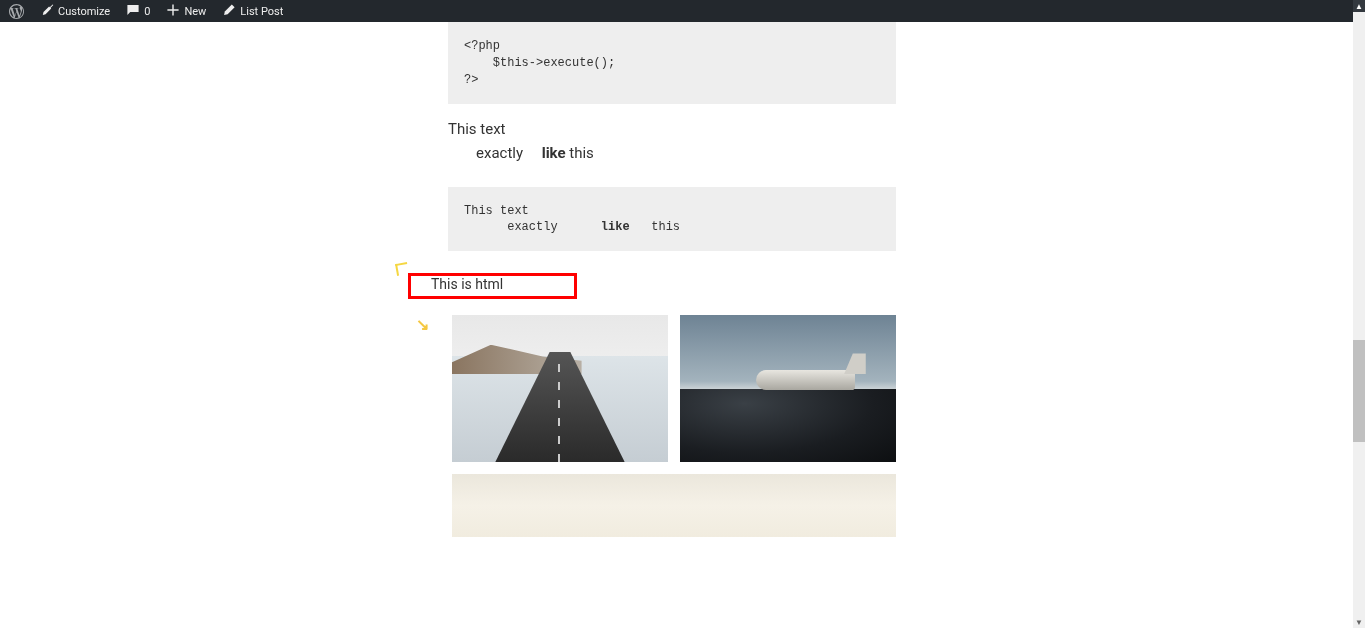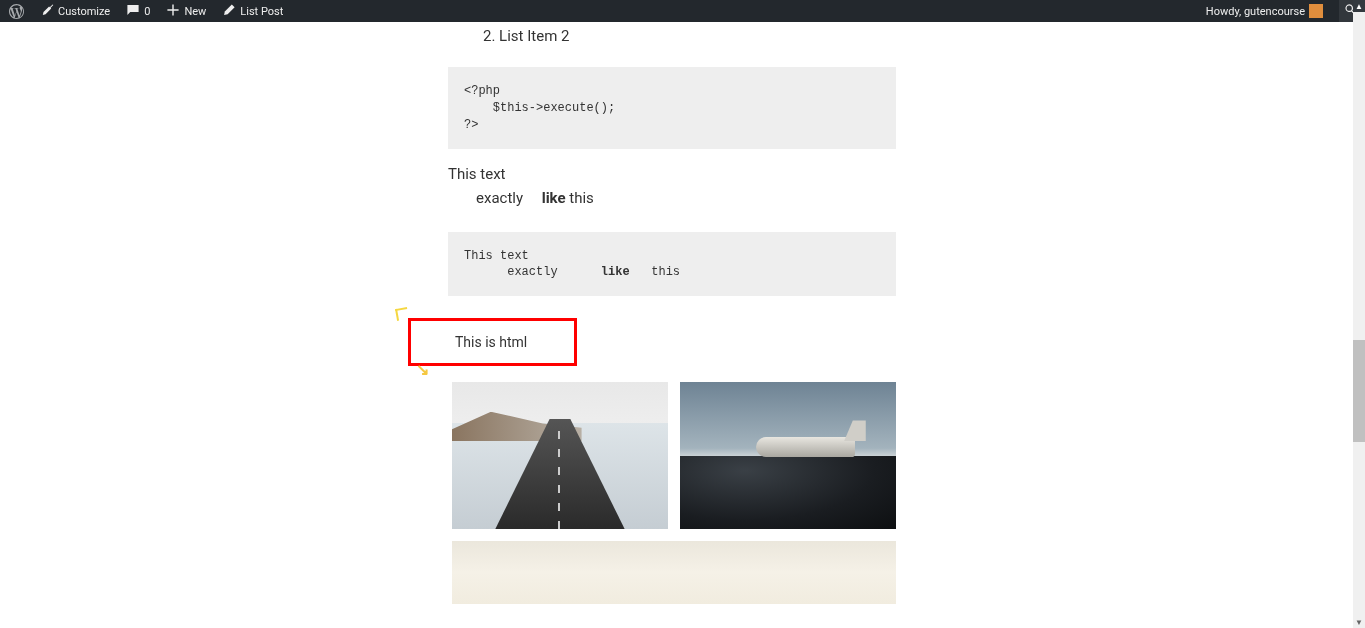--- a/index.html
+++ b/index.html
@@ -106,25 +106,25 @@
     }
     .bells-line {
       font-size: 15px;
       color: #333;
       margin-bottom: 14px;
     }
     .html-box-wrapper { position: relative; margin-bottom: 16px; width: 448px; }
     .red-box {
       border: 3px solid #ff0000;
       width: 169px;
-      height: 48px;
+      height: 26px;
       margin-left: -40px;
       display: flex;
-      align-items: center;
-      padding-left: 44px;
+      align-items: flex-start;
+      padding-left: 20px;
     }
     .html-text { font-size: 14px; color: #333; }
     .yellow-mark-tl {
       position: absolute;
       left: -52px;
       top: -10px;
       width: 12px;
       height: 12px;
       border-left: 2px solid #f5d742;
       border-top: 2px solid #f5d742;
@@ -274,40 +274,24 @@
     </div>
     <div class="admin-item">
       <span>
         <svg viewBox="0 0 20 20" width="14" height="14" fill="currentColor">
             <path d="M14 2l4 4-10 10-5 1 1-5L14 2z"></path>
           </svg>
       </span>
       <span>List Post</span>
     </div>
   </div>
-  <div class="admin-right">
-    <div class="admin-item">
-      <span>Howdy, gutencourse</span>
-      <span class="avatar"></span>
-    </div>
-    <div class="search-btn">
-      <span>
-        <svg viewBox="0 0 20 20" width="13" height="13" fill="currentColor">
-            <path d="M8 2a6 6 0 014.7 9.7l4.3 4.3-1.4 1.4-4.3-4.3A6 6 0 118 2zm0 2a4 4 0 100 8 4 4 0 000-8z"></path>
-          </svg>
-      </span>
-    </div>
-  </div>
 </div>
 
 <div class="content-wrapper">
   <div class="content">
-    <div class="list-item-2">
-      <span>2. </span><span>List Item 2</span>
-    </div>
 
     <div class="code-block">&lt;?php
     $this-&gt;execute();
 ?&gt;</div>
 
     <div class="prose-block">
       <div>This text</div>
       <div class="indent-2">
         <span>exactly</span>&nbsp;&nbsp;&nbsp;&nbsp;&nbsp;<span class="bold-word">like</span><span> this</span>
       </div>

